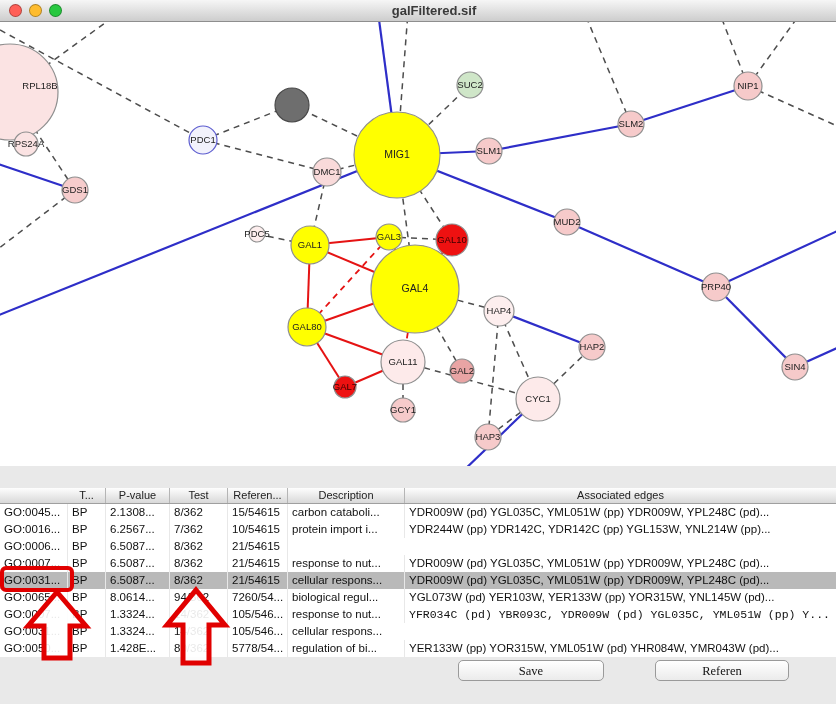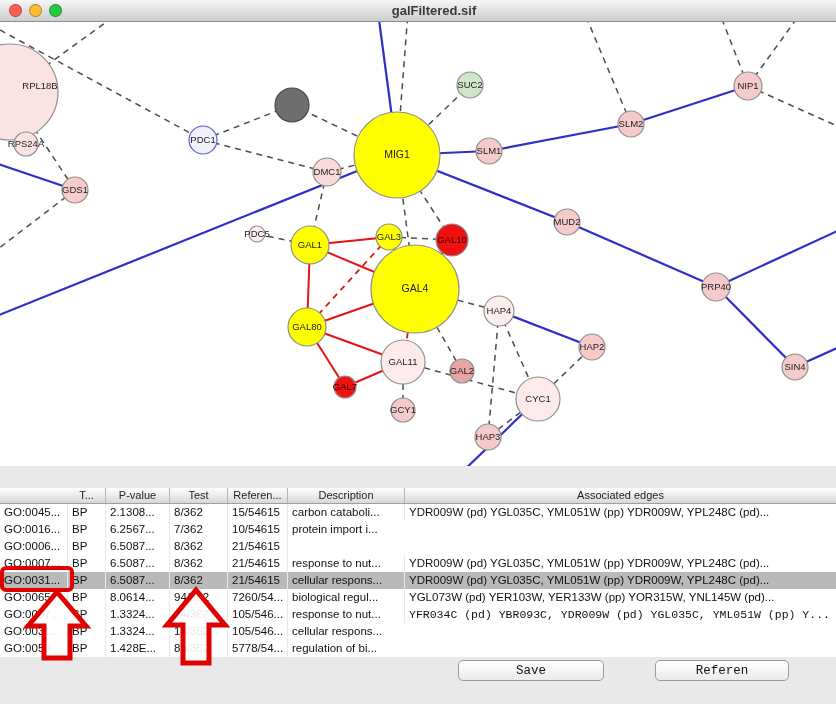--- a/index.html
+++ b/index.html
@@ -30,21 +30,21 @@
   .th:last-child{border-right:none;}
   .tbody{background:#fff;}
   .tr{display:flex;height:17px;background:#fff;}
   .tr.selected{background:#b9b9b9;}
   .td{font-size:11.5px;color:#111;line-height:17px;padding-left:4px;
       border-right:1px solid #e8e8e8;box-sizing:border-box;overflow:hidden;white-space:nowrap;}
   .td:last-child{border-right:none;}
 
   .btn{position:absolute;height:21px;border:1px solid #9a9a9a;border-radius:5px;
        background:linear-gradient(#ffffff,#ebebeb);font-size:12.5px;color:#111;
-       font-family:Liberation Mono, monospace;
+       font-family:Liberation Serif, serif;
        text-align:center;line-height:19px;cursor:default;}
   #save-btn{left:458px;top:194px;width:146px;}
   #cancel-btn{left:655px;top:194px;width:134px;}
 
   .overlay{position:absolute;left:0;top:0;pointer-events:none;}
 </style>
 </head>
 <body>
 
 <div class="screen">
@@ -246,20 +246,21 @@
             <div class="td" style="width: 117px; flex: 0 0 117px;">carbon cataboli...</div>
             <div class="td" style="flex: 1 1 auto;">YDR009W (pd) YGL035C, YML051W (pp) YDR009W, YPL248C (pd)...</div>
           </div>
           <div class="tr">
             <div class="td" style="width: 68px; flex: 0 0 68px;">GO:0016...</div>
             <div class="td" style="width: 38px; flex: 0 0 38px;">BP</div>
             <div class="td" style="width: 64px; flex: 0 0 64px;">6.2567...</div>
             <div class="td" style="width: 58px; flex: 0 0 58px;">7/362</div>
             <div class="td" style="width: 60px; flex: 0 0 60px;">10/54615</div>
             <div class="td" style="width: 117px; flex: 0 0 117px;">protein import i...</div>
+            <div class="td" style="flex: 1 1 auto;">YDR244W (pp) YDR142C, YDR142C (pp) YGL153W, YNL214W (pp)...</div>
           </div>
           <div class="tr">
             <div class="td" style="width: 68px; flex: 0 0 68px;">GO:0006...</div>
             <div class="td" style="width: 38px; flex: 0 0 38px;">BP</div>
             <div class="td" style="width: 64px; flex: 0 0 64px;">6.5087...</div>
             <div class="td" style="width: 58px; flex: 0 0 58px;">8/362</div>
             <div class="td" style="width: 60px; flex: 0 0 60px;">21/54615</div>
             <div class="td" style="width: 117px; flex: 0 0 117px; margin-top: 35px;">galactose meta...</div>
           </div>
           <div class="tr">
@@ -306,20 +307,21 @@
             <div class="td" style="width: 60px; flex: 0 0 60px;">105/546...</div>
             <div class="td" style="width: 117px; flex: 0 0 117px;">cellular respons...</div>
           </div>
           <div class="tr">
             <div class="td" style="width: 68px; flex: 0 0 68px;">GO:0050...</div>
             <div class="td" style="width: 38px; flex: 0 0 38px;">BP</div>
             <div class="td" style="width: 64px; flex: 0 0 64px;">1.428E...</div>
             <div class="td" style="width: 58px; flex: 0 0 58px;">80/362</div>
             <div class="td" style="width: 60px; flex: 0 0 60px;">5778/54...</div>
             <div class="td" style="width: 117px; flex: 0 0 117px;">regulation of bi...</div>
+            <div class="td" style="flex: 1 1 auto;">YER133W (pp) YOR315W, YML051W (pd) YHR084W, YMR043W (pd)...</div>
           </div>
         </div>
     </div>
 
     <button class="btn" id="save-btn">Save</button>
     <button class="btn" id="cancel-btn">Referen</button>
 
     <svg class="overlay" width="836" height="238" viewBox="0 0 836 238">
       <rect x="2" y="102" width="70" height="22" rx="4" fill="none" stroke-width="4" stroke="#e10000"></rect>
       <polygon points="57,126 86,160 70,160 70,192 44,192 44,160 28,160" fill="#ffffff" fill-opacity="0.9" stroke-width="5" stroke="#e10000"></polygon>

